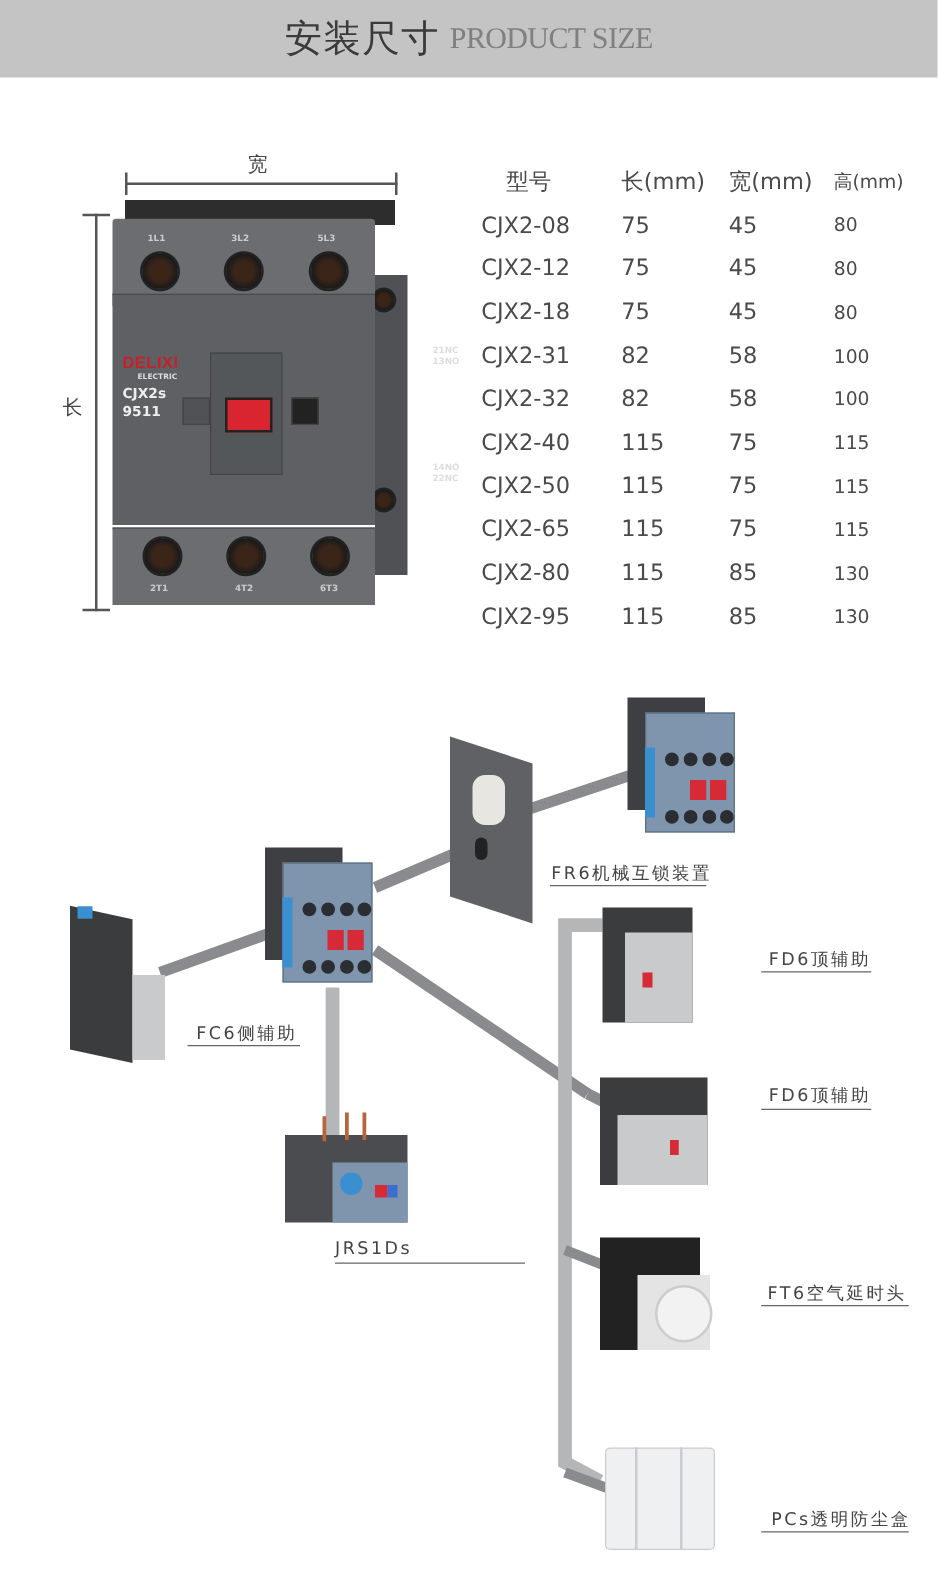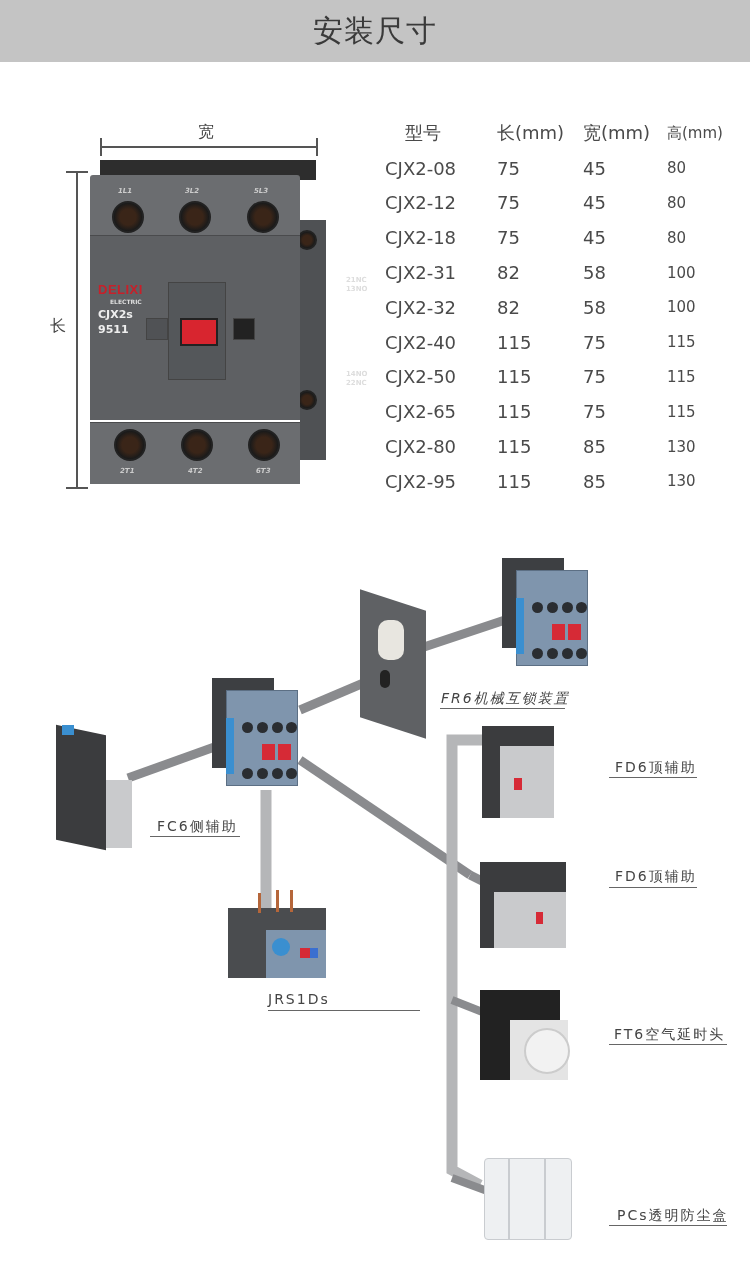--- a/index.html
+++ b/index.html
@@ -21,33 +21,33 @@
   .dim-v-label { position: absolute; left: 50px; top: 316px; font-size: 16px; color: #444; }
 
   
   .contactor { position: absolute; left: 90px; top: 160px; width: 240px; height: 335px; }
   .c-back { position: absolute; left: 10px; top: 0; width: 216px; height: 20px; background: #2d2d2d; }
   .c-top { position: absolute; left: 0; top: 15px; width: 210px; height: 70px; background: #6b6d70; border-radius: 3px 3px 0 0; }
   .c-body { position: absolute; left: 0; top: 75px; width: 210px; height: 185px; background: #5e6063; border-top: 1px solid #4a4b4d; }
   .c-bottom { position: absolute; left: 0; top: 262px; width: 210px; height: 62px; background: #6b6d70; border-top: 1px solid #4a4b4d; }
   .c-side { position: absolute; left: 210px; top: 60px; width: 26px; height: 240px; background: #4f5154; }
   .term { position: absolute; width: 32px; height: 32px; border-radius: 50%; background: radial-gradient(circle, #3a2518 40%, #1a1a1a 70%); border: 2px solid #222; }
-  .tlabel { position: absolute; font-size: 7px; color: #ccc; font-weight: bold; font-style: italic; }
+  .tlabel { position: absolute; font-size: 7px; color: #ccc; font-weight: bold; }
   .brand { position: absolute; left: 8px; top: 122px; color: #c8202a; font-weight: bold; font-size: 13px; font-family: "Liberation Sans", sans-serif; letter-spacing: 0.5px; }
   .brand-sub { position: absolute; left: 20px; top: 138px; color: #ddd; font-size: 6px; font-weight: bold; }
   .model1 { position: absolute; left: 8px; top: 148px; color: #eee; font-size: 11px; font-weight: bold; }
   .model2 { position: absolute; left: 8px; top: 163px; color: #eee; font-size: 11px; font-weight: bold; }
   .actuator { position: absolute; left: 78px; top: 122px; width: 58px; height: 98px; background: #54575a; border: 1px solid #444; }
   .act-red { position: absolute; left: 90px; top: 158px; width: 38px; height: 28px; background: #d8252f; border: 2px solid #222; }
   .sq { position: absolute; width: 22px; height: 22px; background: #505255; border: 1px solid #444; }
   .sq.dark { background: #222; }
   .side-lbl { position: absolute; font-size: 7px; color: #ddd; font-weight: bold; line-height: 9px; margin-left: 44px; }
 
   
-  .tbl { position: absolute; left: 385px; top: 116px; }
+  .tbl { position: absolute; left: 385px; top: 128px; }
   .tbl .row { display: flex; height: 34.8px; align-items: center; }
   .tbl .c0 { width: 112px; font-size: 18px; color: #4a4a4a; }
   .tbl .c1 { width: 86px; font-size: 18px; color: #4a4a4a; }
   .tbl .c2 { width: 84px; font-size: 18px; color: #4a4a4a; }
   .tbl .c3 { width: 80px; font-size: 15px; color: #4a4a4a; }
   .tbl .head .c0 { padding-left: 20px; }
   .label { position: absolute; font-size: 14px; color: #444; letter-spacing: 2px; white-space: nowrap; }
   .uline { position: absolute; height: 1px; background: #666; }
 
   .prod { position: absolute; }
@@ -58,20 +58,21 @@
   .main-c .red { position:absolute; width:13px; height:16px; background:#d62a36; }
 
   .box-dark { position:absolute; background:#3b3c3e; }
   .box-gray { position:absolute; background:#c9cacc; }
 </style>
 </head>
 <body>
 
 <div class="header">
   <span class="cn">安装尺寸</span>
+  <span class="en">PRODUCT SIZE</span>
 </div>
 
 <div class="dim-h"></div>
 <div class="dim-h-label">宽</div>
 <div class="dim-v"></div>
 <div class="dim-v-label">长</div>
 
 <div class="contactor">
   <div class="c-back"></div>
   <div class="c-side">
@@ -272,21 +273,21 @@
   <div class="box-gray" style="left:30px;top:40px;width:58px;height:60px;background:#e4e4e4;"></div>
   <div style="position:absolute;left:44px;top:48px;width:46px;height:46px;border-radius:50%;background:#f2f2f2;border:2px solid #ccc;"></div>
 </div>
 
 <div class="prod" style="left:484px;top:1152px;width:90px;height:90px;">
   <div style="position:absolute;left:0;top:6px;width:88px;height:82px;background:#eef0f2;border:1px solid #c9ccd0;border-radius:4px;"></div>
   <div style="position:absolute;left:24px;top:6px;width:2px;height:82px;background:#c9ccd0;"></div>
   <div style="position:absolute;left:60px;top:6px;width:2px;height:82px;background:#c9ccd0;"></div>
 </div>
 
-<div class="label" style="left:441px;top:690px;font-style:italic;">FR6机械互锁装置</div>
+<div class="label" style="left:441px;top:690px;">FR6机械互锁装置</div>
 <div class="uline" style="left:440px;top:708px;width:125px;"></div>
 
 <div class="label" style="left:157px;top:818px;">FC6侧辅助</div>
 <div class="uline" style="left:150px;top:836px;width:90px;"></div>
 
 <div class="label" style="left:615px;top:759px;">FD6顶辅助</div>
 <div class="uline" style="left:609px;top:777px;width:88px;"></div>
 
 <div class="label" style="left:615px;top:868px;">FD6顶辅助</div>
 <div class="uline" style="left:609px;top:887px;width:88px;"></div>

